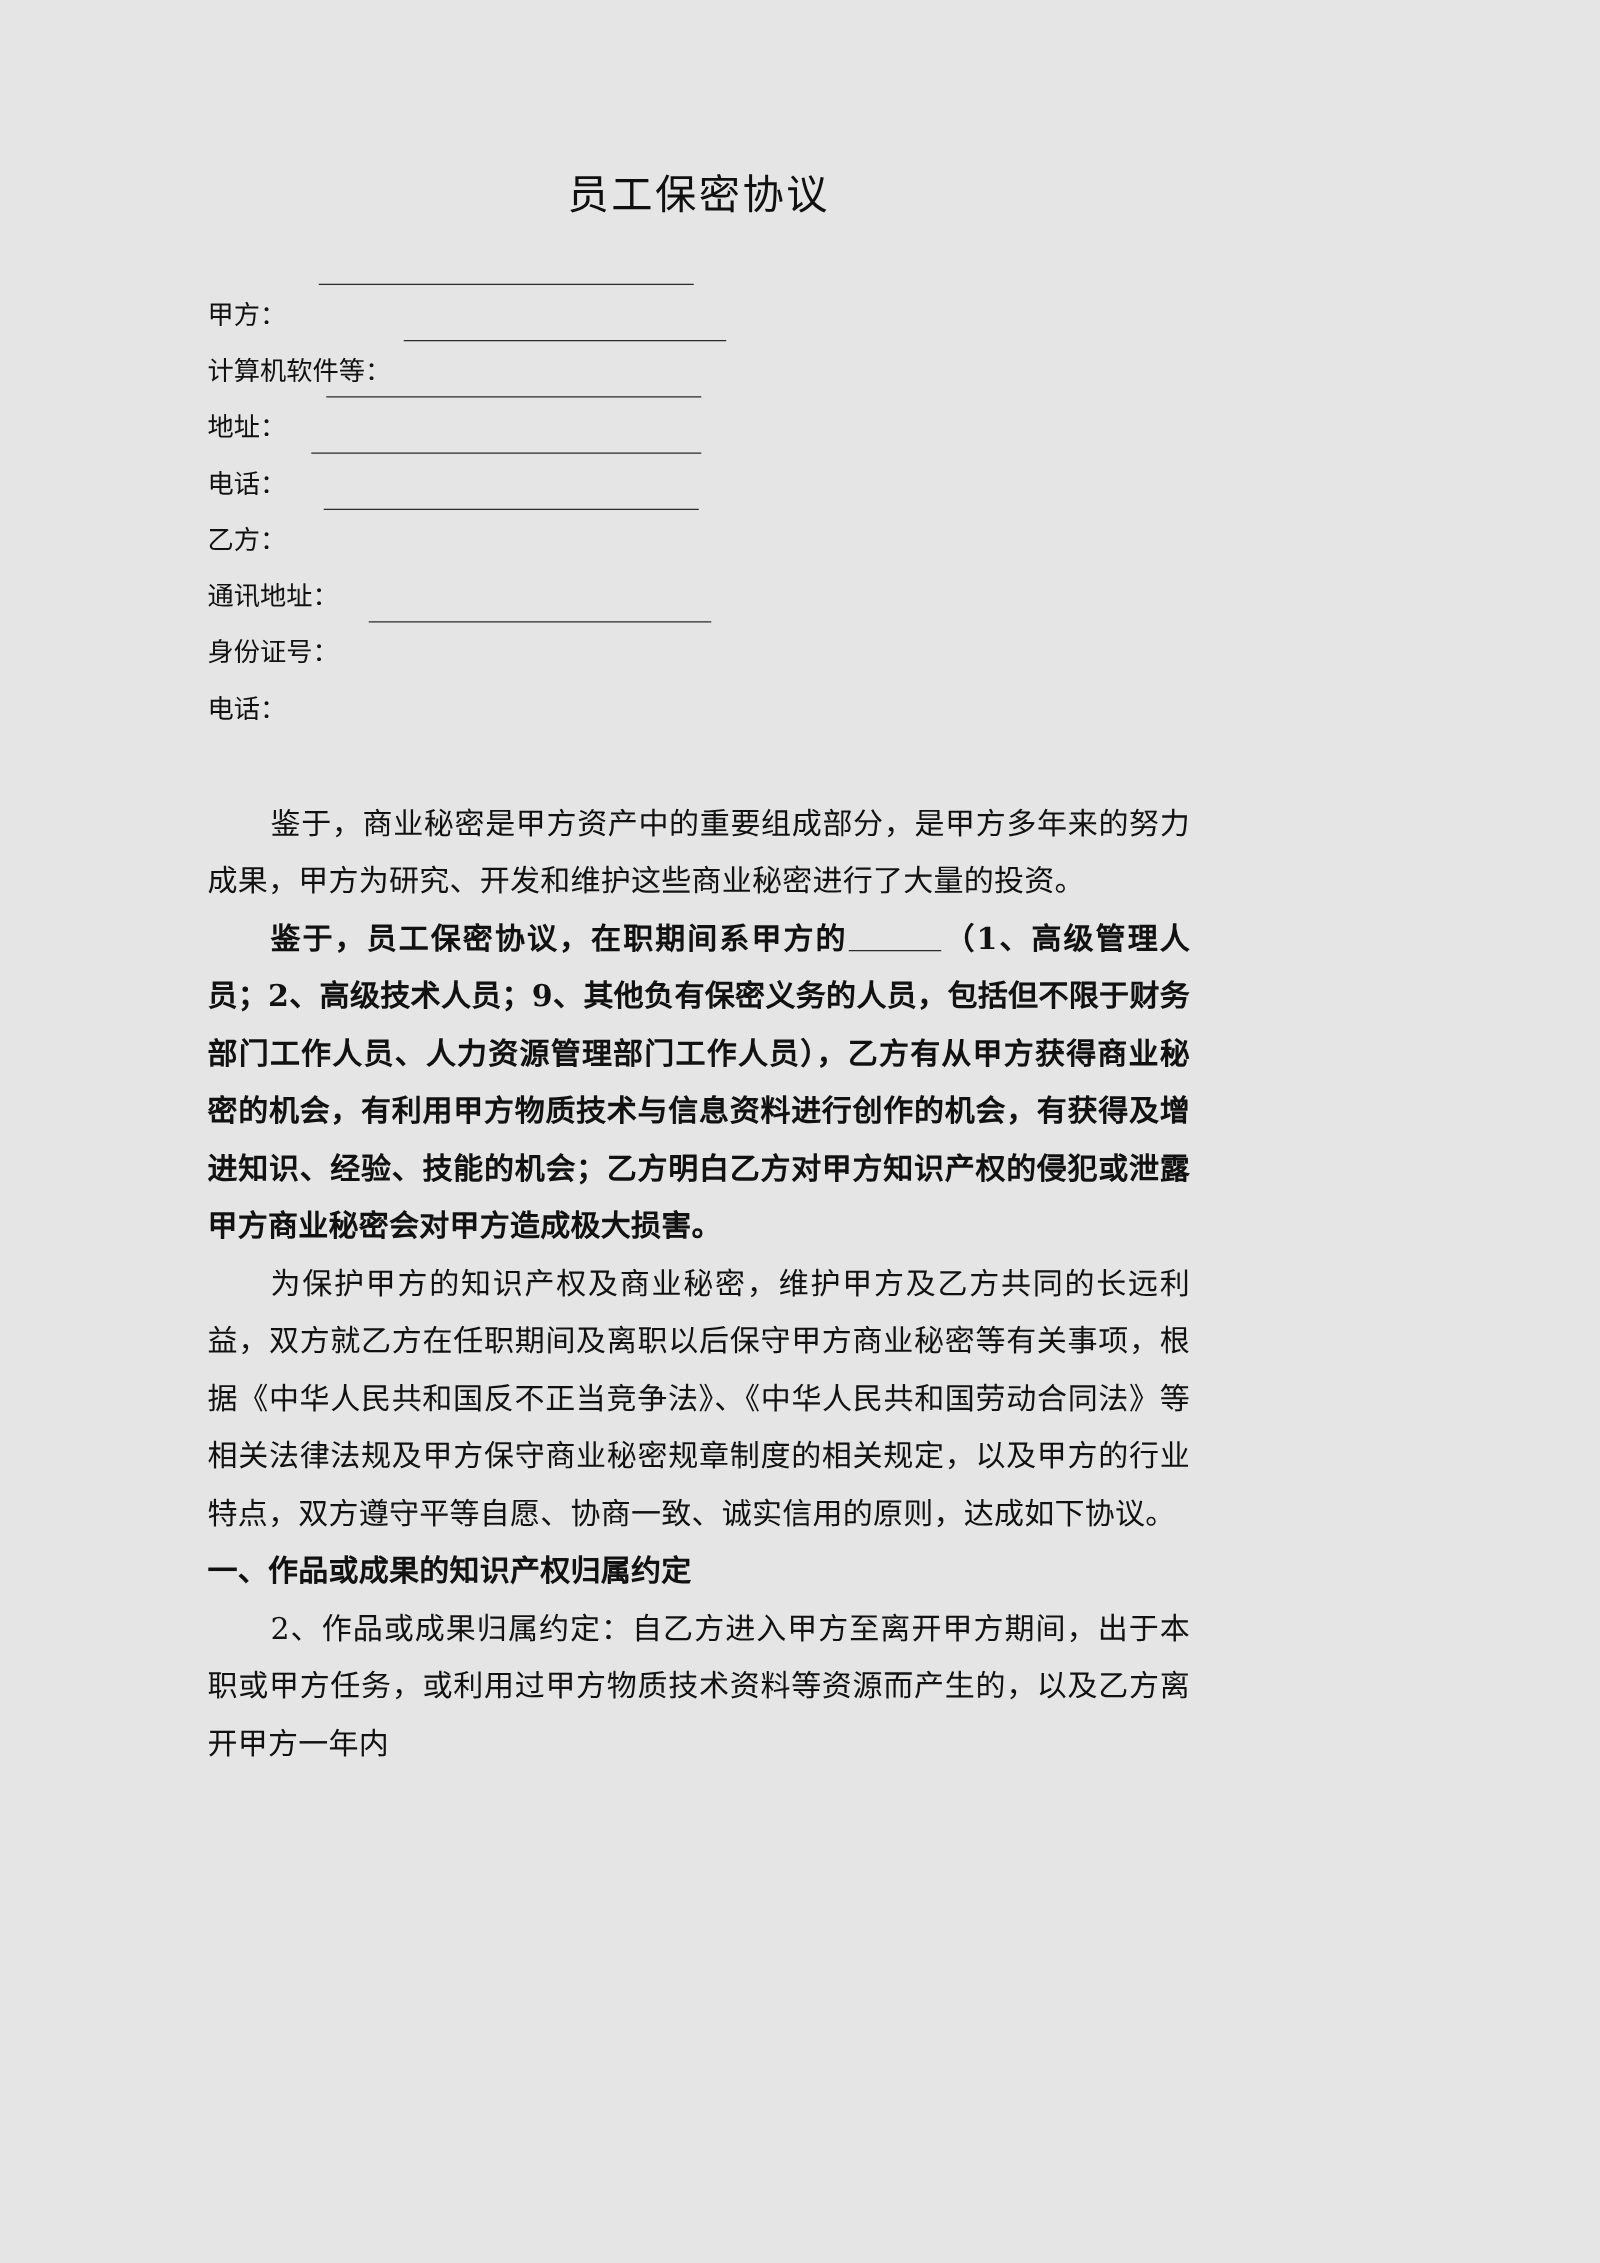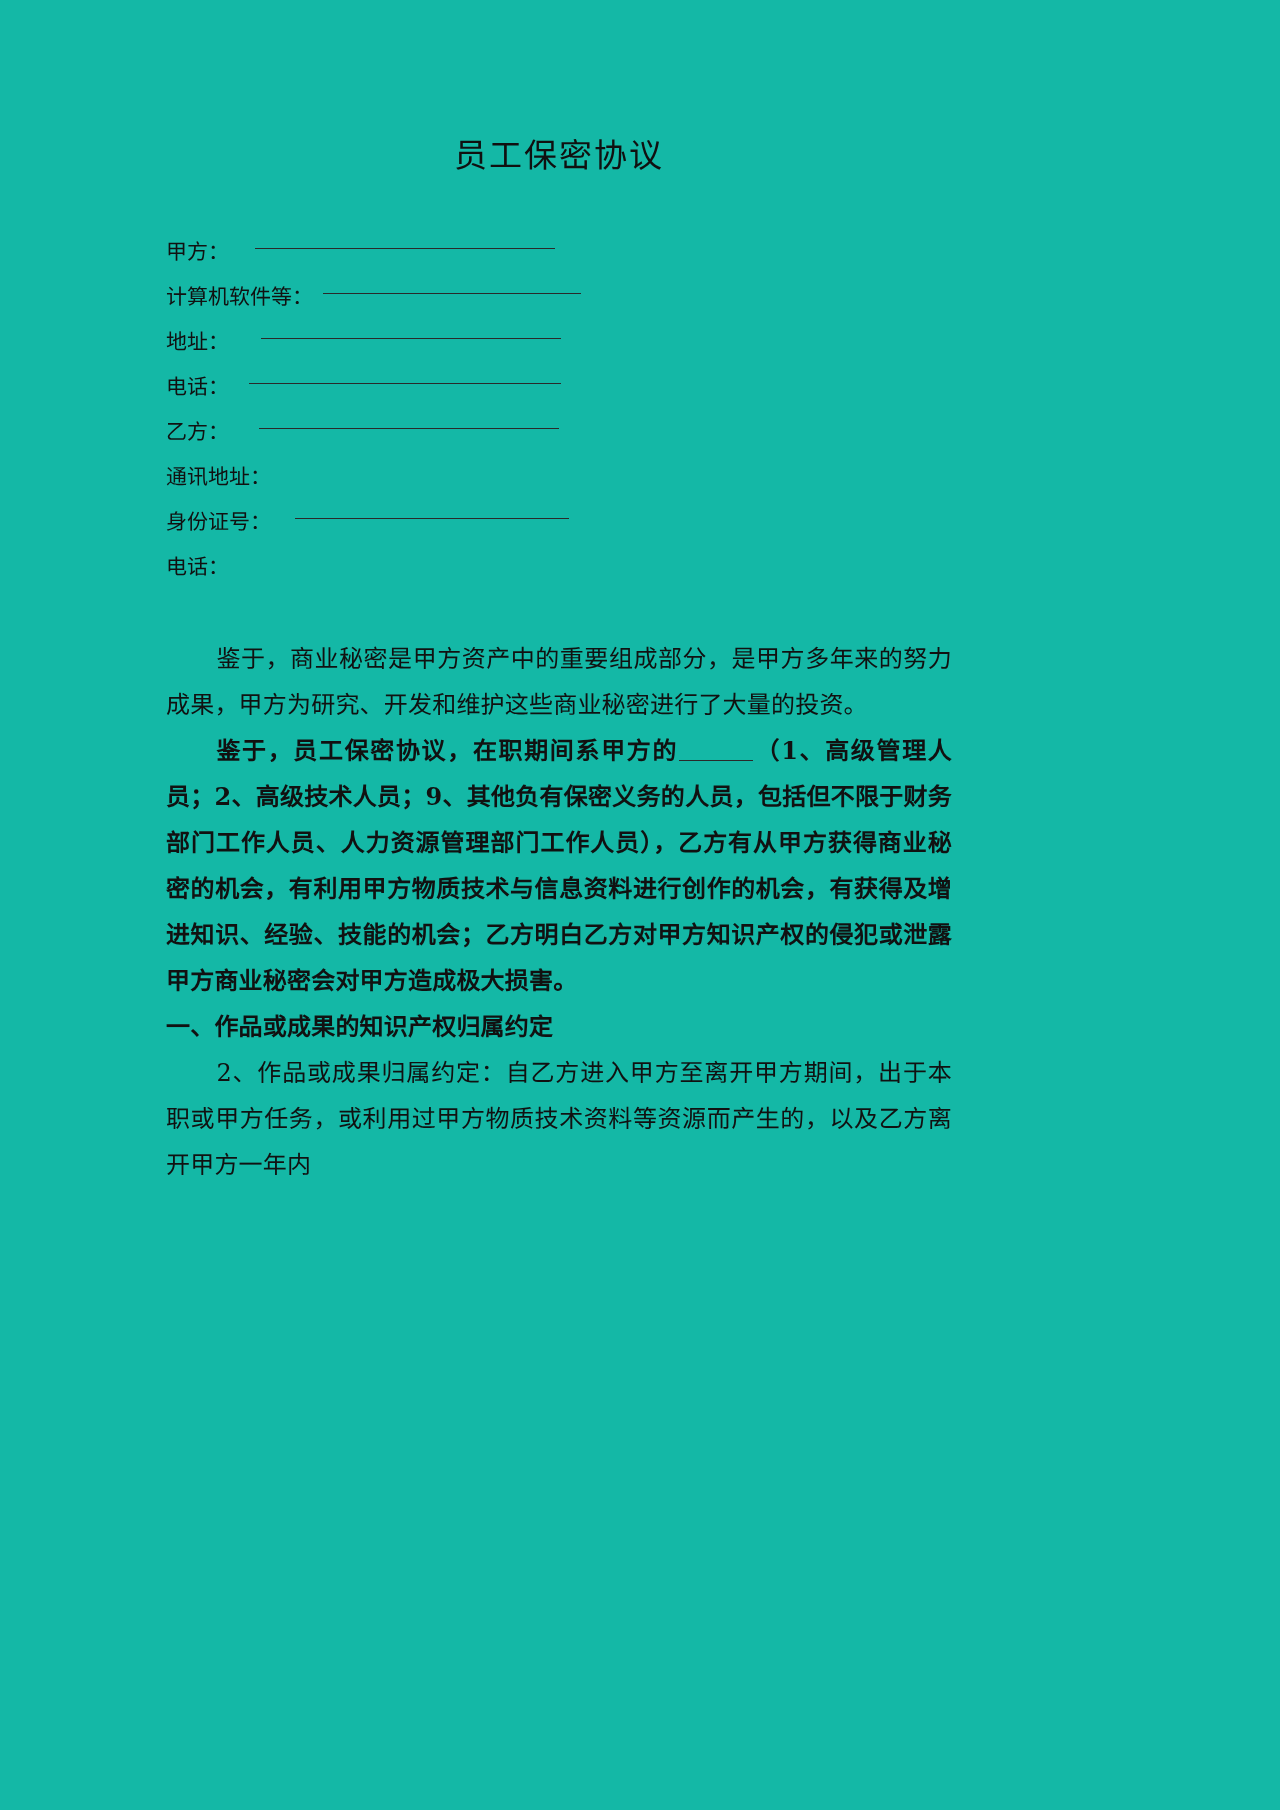--- a/index.html
+++ b/index.html
@@ -10,21 +10,21 @@
   }
   body {
     font-family: "DejaVu Serif", "Liberation Serif", serif;
     color: #000000;
   }
   .page {
     position: relative;
     width: 1280px;
     height: 1810px;
     margin: 0 auto;
-    background: #14b8a6;
+    background: #e5e5e5;
     box-sizing: border-box;
     overflow: hidden;
   }
   .doc-body {
     position: absolute;
     left: 166px;
     top: 0;
     width: 786px;
   }
 
@@ -40,21 +40,21 @@
     padding-bottom: 0;
     color: #101010;
   }
 
   
   .party-block {
     margin-top: 54px;
   }
   .party-row {
     display: flex;
-    align-items: center;
+    align-items: flex-start;
     font-size: 21px;
     line-height: 45px;
     height: 45px;
     white-space: nowrap;
     color: #111111;
   }
   .party-label {
     flex: 0 0 auto;
   }
   .party-gap {
@@ -155,20 +155,21 @@
       </div>
 
     </div>
 
     <div class="spacer-para"></div>
 
     <p class="para indent">鉴于，商业秘密是甲方资产中的重要组成部分，是甲方多年来的努力成果，甲方为研究、开发和维护这些商业秘密进行了大量的投资。</p>
 
     <p class="para indent bold"><span>鉴于，员工保密协议，在职期间系甲方的</span><span class="blank-inline"></span><span>（1、高级管理人员；2、高级技术人员；9、其他负有保密义务的人员，包括但不限于财务部门工作人员、人力资源管理部门工作人员），乙方有从甲方获得商业秘密的机会，有利用甲方物质技术与信息资料进行创作的机会，有获得及增进知识、经验、技能的机会；乙方明白乙方对甲方知识产权的侵犯或泄露甲方商业秘密会对甲方造成极大损害。</span></p>
 
+    <p class="para indent">为保护甲方的知识产权及商业秘密，维护甲方及乙方共同的长远利益，双方就乙方在任职期间及离职以后保守甲方商业秘密等有关事项，根据《中华人民共和国反不正当竞争法》、《中华人民共和国劳动合同法》等相关法律法规及甲方保守商业秘密规章制度的相关规定，以及甲方的行业特点，双方遵守平等自愿、协商一致、诚实信用的原则，达成如下协议。</p>
 
     <p class="para heading">一、作品或成果的知识产权归属约定</p>
 
 
     <p class="para indent">2、作品或成果归属约定：自乙方进入甲方至离开甲方期间，出于本职或甲方任务，或利用过甲方物质技术资料等资源而产生的，以及乙方离开甲方一年内</p>
 
   </div>
 </div>
 
 </body></html>

